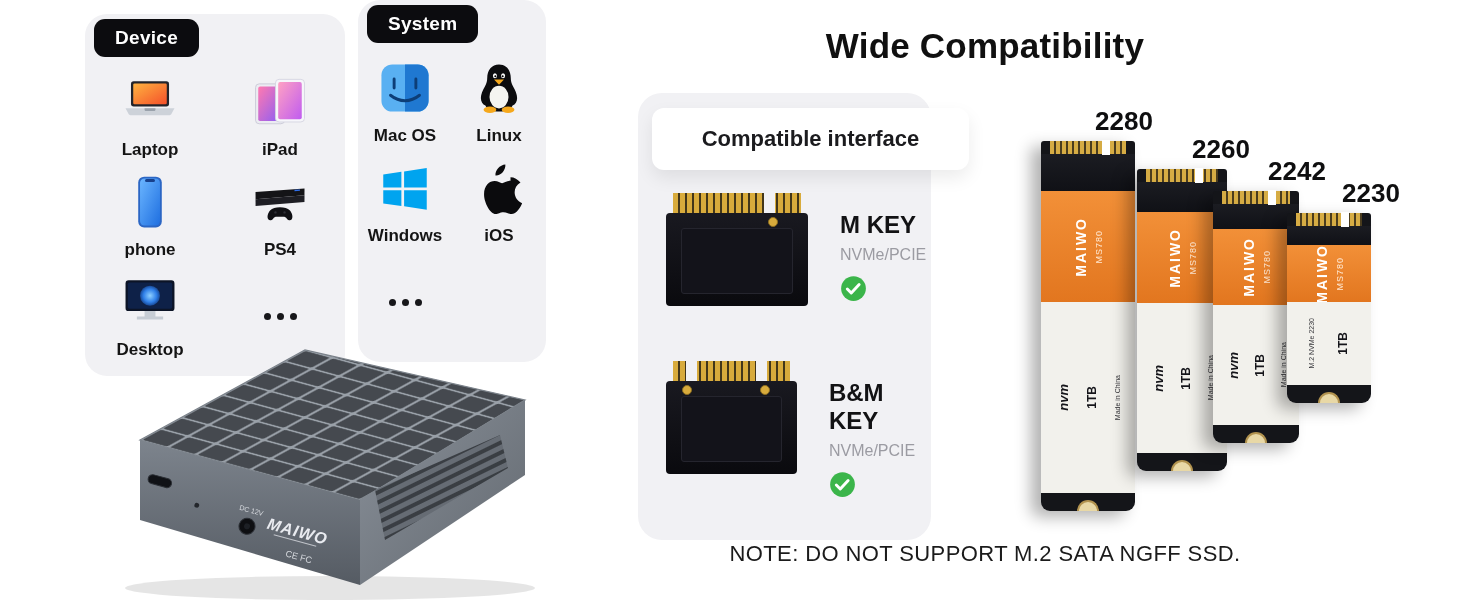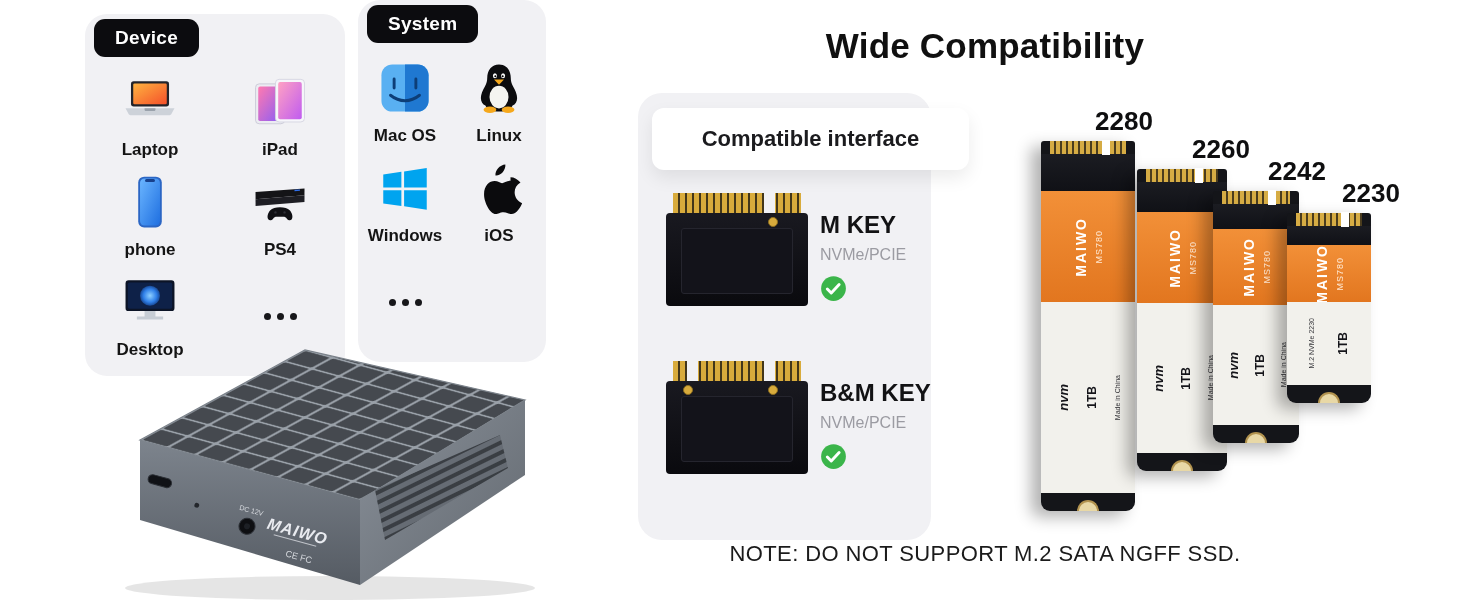--- a/index.html
+++ b/index.html
@@ -23,21 +23,21 @@
   .enclosure{position:absolute;left:70px;top:340px;width:470px;height:260px;}
 
   
   .main-title{position:absolute;left:690px;top:26px;width:590px;text-align:center;
               font-size:35px;font-weight:bold;color:#101010;letter-spacing:.2px;}
   .iface-card{position:absolute;left:638px;top:93px;width:293px;height:447px;
               background:#f1f1f4;border-radius:24px;}
   .iface-header{position:absolute;left:14px;top:15px;width:317px;height:62px;background:#fff;
                 border-radius:12px;box-shadow:0 8px 18px rgba(0,0,0,.08);display:flex;
                 align-items:center;justify-content:center;font-size:22px;font-weight:bold;color:#1b1b1e;}
-  .iface-row{position:absolute;left:28px;display:flex;align-items:flex-start;gap:12px;}
+  .iface-row{position:absolute;left:28px;display:flex;align-items:flex-start;gap:32px;}
   .iface-row .txt{display:flex;flex-direction:column;padding-top:18px;}
   .key-label{font-size:24px;font-weight:800;color:#121214;}
   .key-sub{font-size:16px;color:#9b9ba2;margin-top:7px;}
   .check{width:27px;height:27px;margin-top:11px;}
 
   .connector{width:142px;height:113px;position:relative;}
   .fingers-strip{position:absolute;top:0;left:7px;right:7px;height:20px;
           background:repeating-linear-gradient(90deg,#d8ab3c 0 5px,#42361a 5px 7px);}
   .fingers-strip .notch{position:absolute;top:-2px;bottom:-2px;width:11px;background:#f1f1f4;}
   .pcb-sq{position:absolute;top:20px;left:0;right:0;bottom:0;

